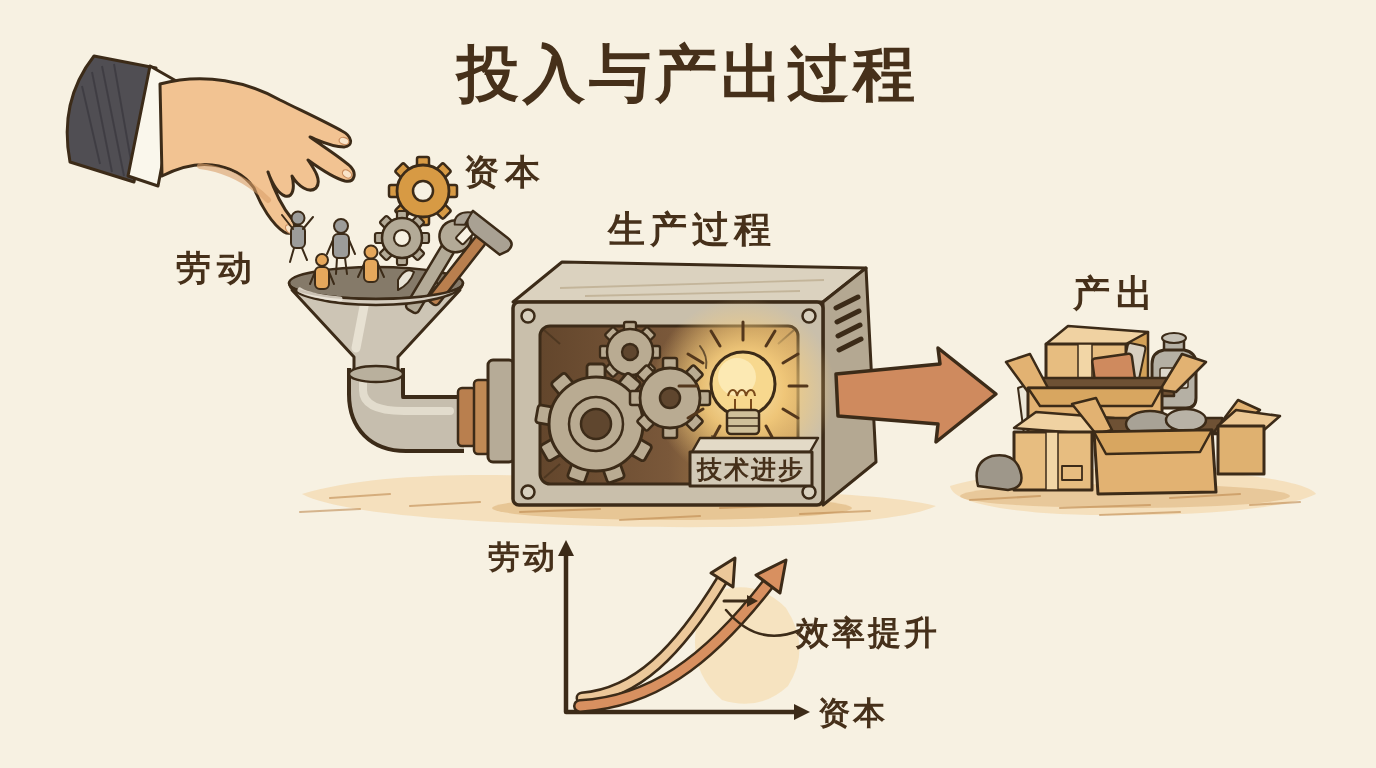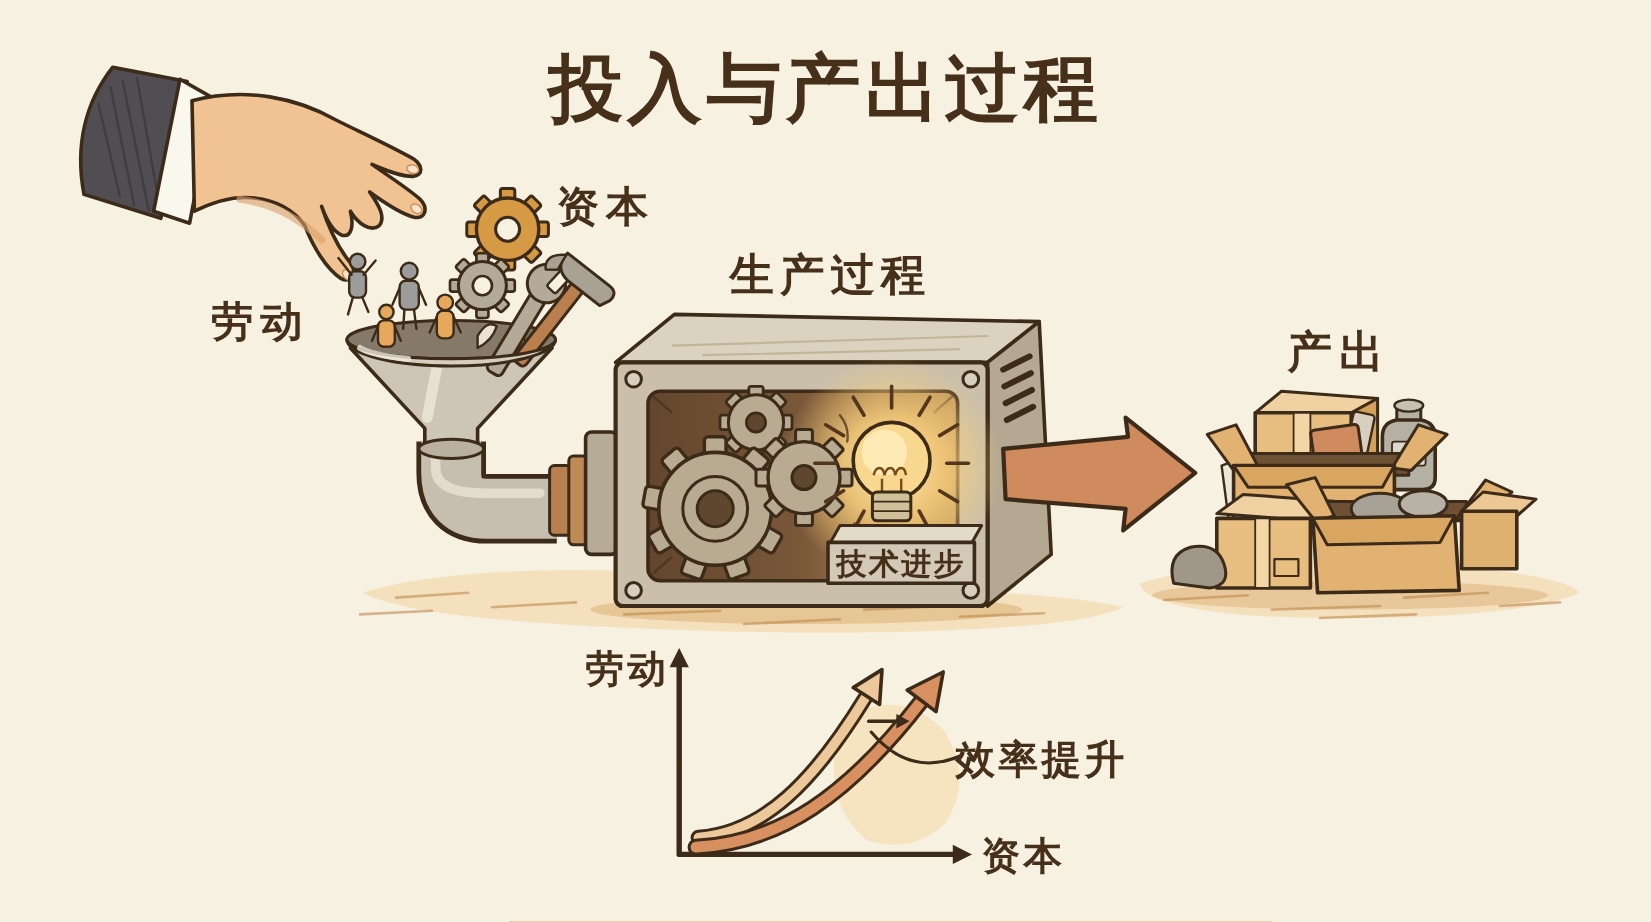--- a/index.html
+++ b/index.html
@@ -1,16 +1,16 @@
 <!DOCTYPE html>
 <html><head>
 <meta charset="utf-8">
 <style>
   html,body{margin:0;padding:0;background:#e8e2d2;}
-  .stage{position:relative;width:1376px;height:768px;overflow:hidden;background:#f97316;}
+  .stage{position:relative;width:1376px;height:768px;overflow:hidden;background:#0369a1;}
   .stage svg{position:absolute;inset:0;display:block;}
   text.zh{font-family:"DejaVu Sans",sans-serif;font-weight:700;fill:#46301a;}
   .ink{stroke:#3c2b18;stroke-linejoin:round;stroke-linecap:round;}
 </style>
 </head>
 <body>
 
 <div class="stage">
 <svg viewBox="0 0 1376 768" width="1376" height="768" xmlns="http://www.w3.org/2000/svg">
   <defs>

